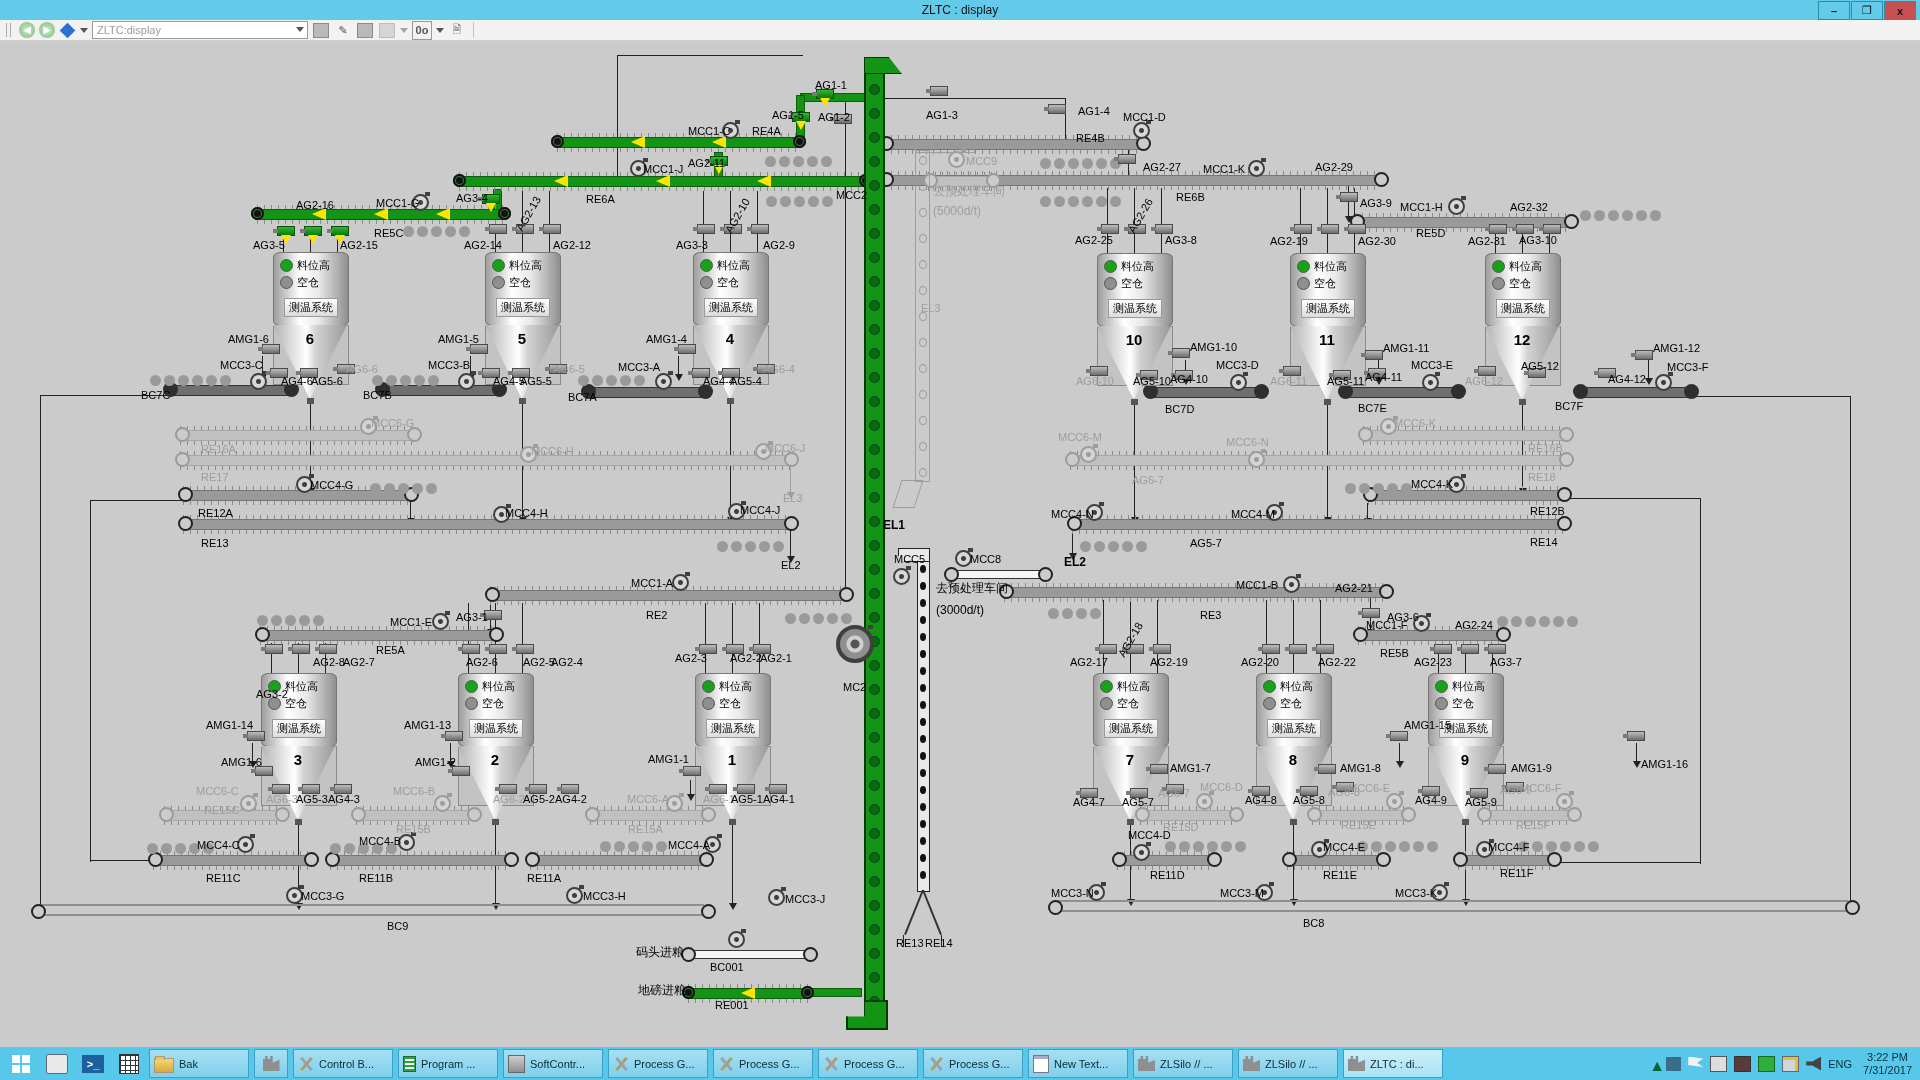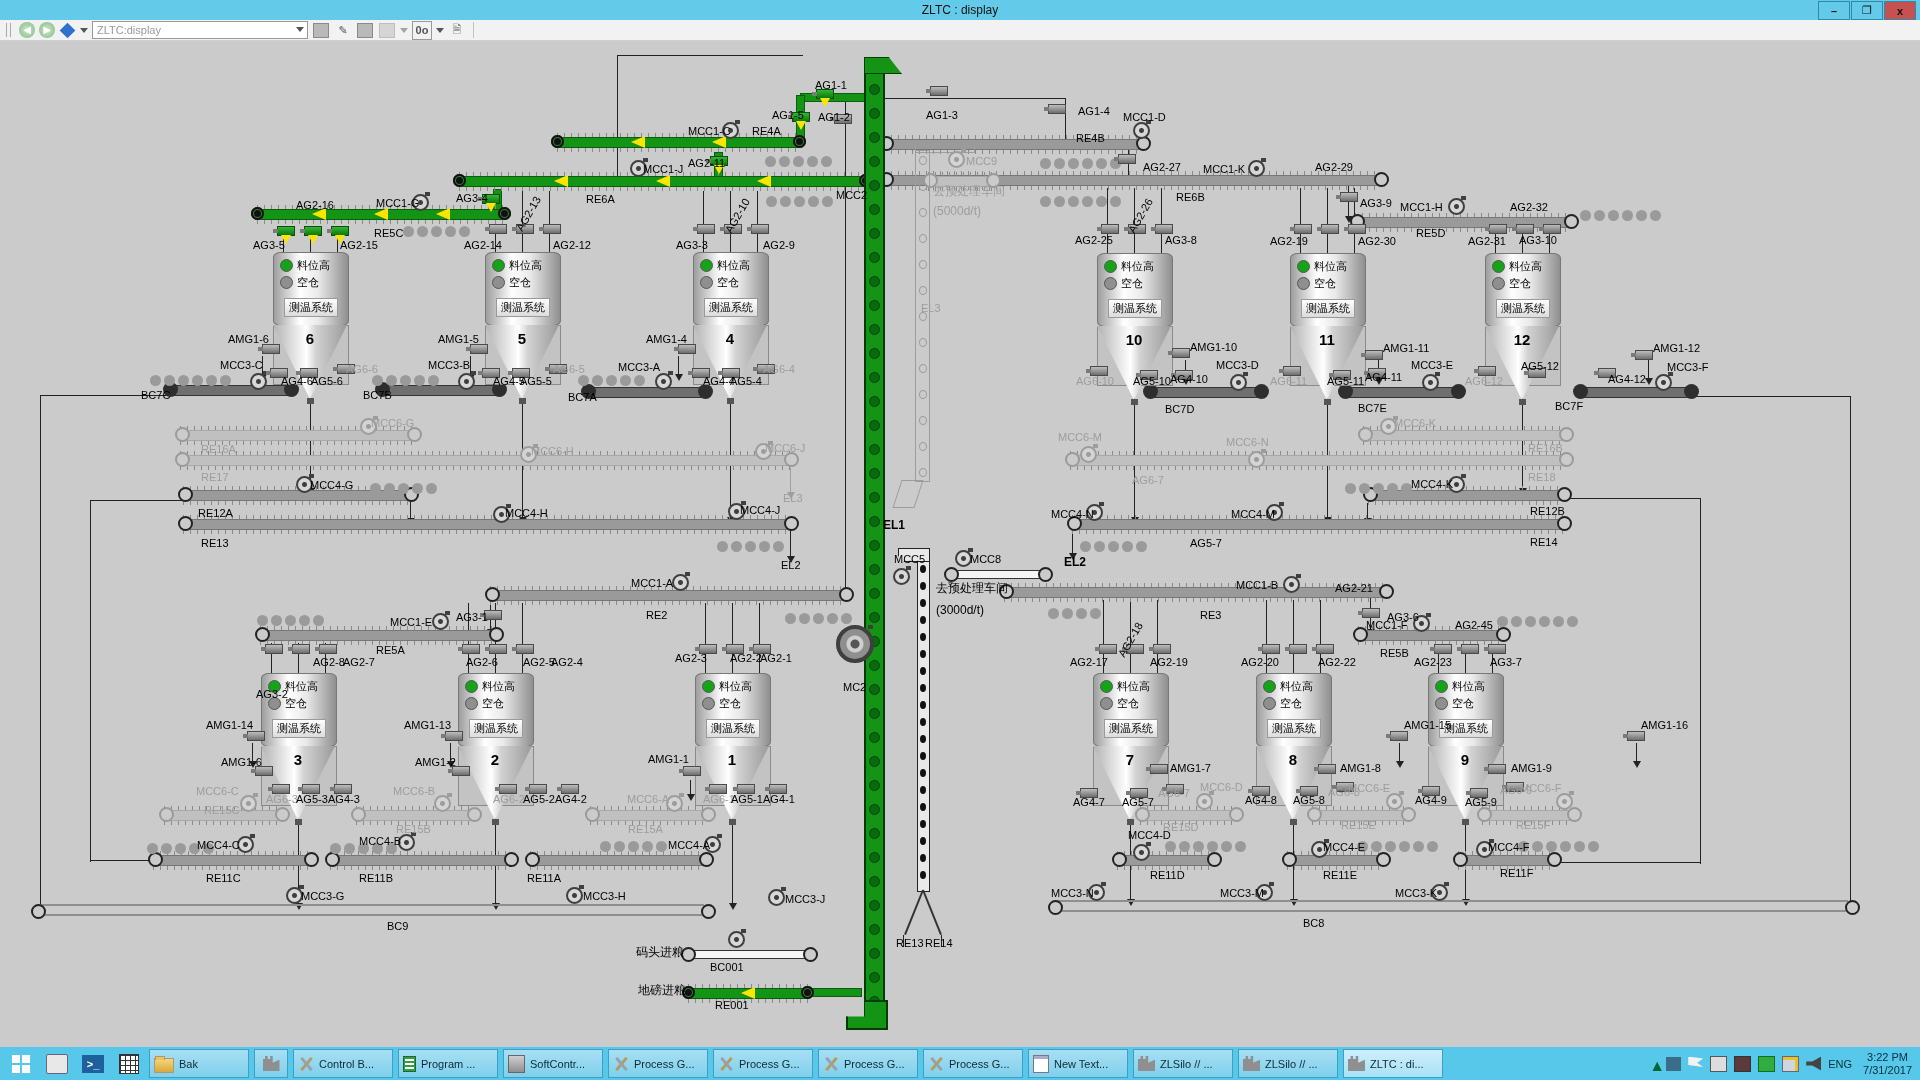--- a/index.html
+++ b/index.html
@@ -1243,31 +1243,31 @@
       <div class="lb" style="left: 1051px; top: 468px;">MCC4-N</div>
       <div class="lb" style="left: 1231px; top: 468px;">MCC4-M</div>
       <div class="lb" style="left: 1190px; top: 497px;">AG5-7</div>
       <div class="lb" style="left: 1530px; top: 496px;">RE14</div>
       <div class="lb b" style="left: 1064px; top: 516px;">EL2</div>
       <div class="lb" style="left: 1236px; top: 539px;">MCC1-B</div>
       <div class="lb" style="left: 1335px; top: 542px;">AG2-21</div>
       <div class="lb" style="left: 1200px; top: 569px;">RE3</div>
       <div class="lb" style="left: 1387px; top: 571px;">AG3-6</div>
       <div class="lb" style="left: 1366px; top: 579px;">MCC1-F</div>
-      <div class="lb" style="left: 1455px; top: 579px;">AG2-45</div>
+      <div class="lb" style="left: 1455px; top: 579px;">AG2-24</div>
       <div class="lb" style="left: 1380px; top: 607px;">RE5B</div>
       <div class="lb" style="left: 1070px; top: 616px;">AG2-17</div>
       <div class="lb r" style="left: 1126px; top: 607px;">AG2-18</div>
       <div class="lb" style="left: 1150px; top: 616px;">AG2-19</div>
       <div class="lb" style="left: 1241px; top: 616px;">AG2-20</div>
       <div class="lb" style="left: 1318px; top: 616px;">AG2-22</div>
       <div class="lb" style="left: 1414px; top: 616px;">AG2-23</div>
       <div class="lb" style="left: 1490px; top: 616px;">AG3-7</div>
       <div class="lb" style="left: 1404px; top: 679px;">AMG1-15</div>
-      <div class="lb" style="left: 1641px; top: 679px;">AMG1-16</div>
+      <div class="lb" style="left: 1641px; top: 718px;">AMG1-16</div>
       <div class="lb" style="left: 1170px; top: 722px;">AMG1-7</div>
       <div class="lb" style="left: 1340px; top: 722px;">AMG1-8</div>
       <div class="lb" style="left: 1511px; top: 722px;">AMG1-9</div>
       <div class="lb" style="left: 1073px; top: 756px;">AG4-7</div>
       <div class="lb" style="left: 1122px; top: 756px;">AG5-7</div>
       <div class="lb g" style="left: 1158px; top: 747px;">AG6-7</div>
       <div class="lb g" style="left: 1200px; top: 741px;">MCC6-D</div>
       <div class="lb g" style="left: 1163px; top: 781px;">RE15D</div>
       <div class="lb" style="left: 1245px; top: 754px;">AG4-8</div>
       <div class="lb" style="left: 1293px; top: 754px;">AG5-8</div>

